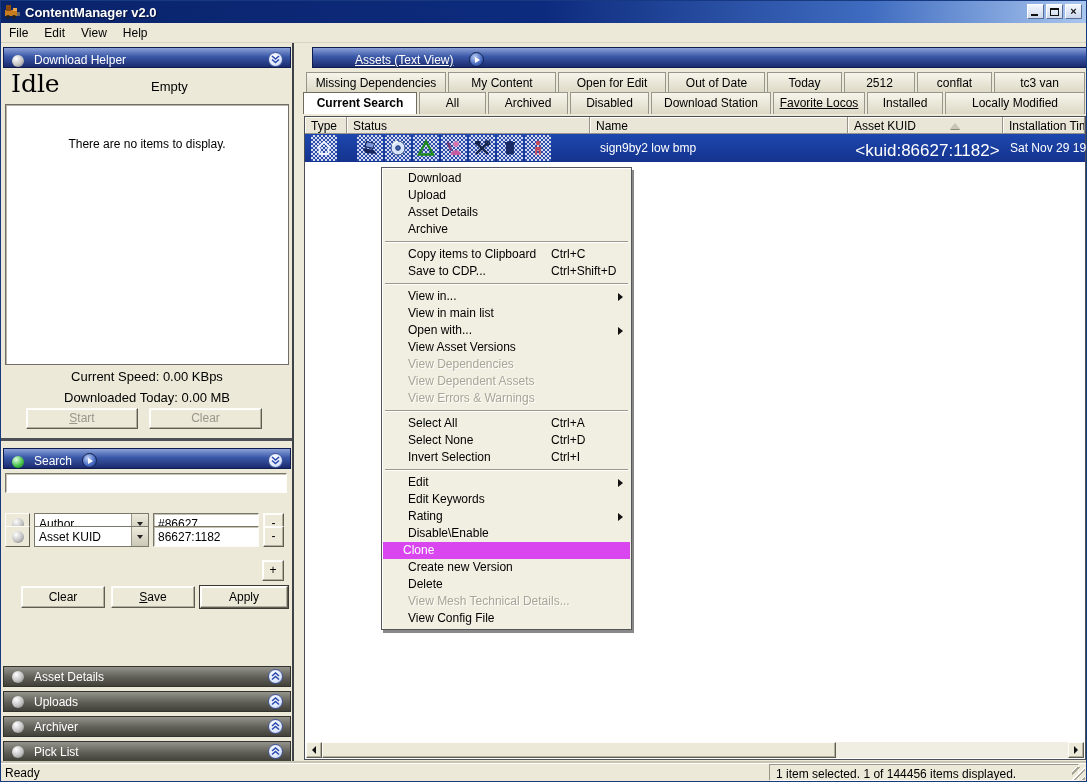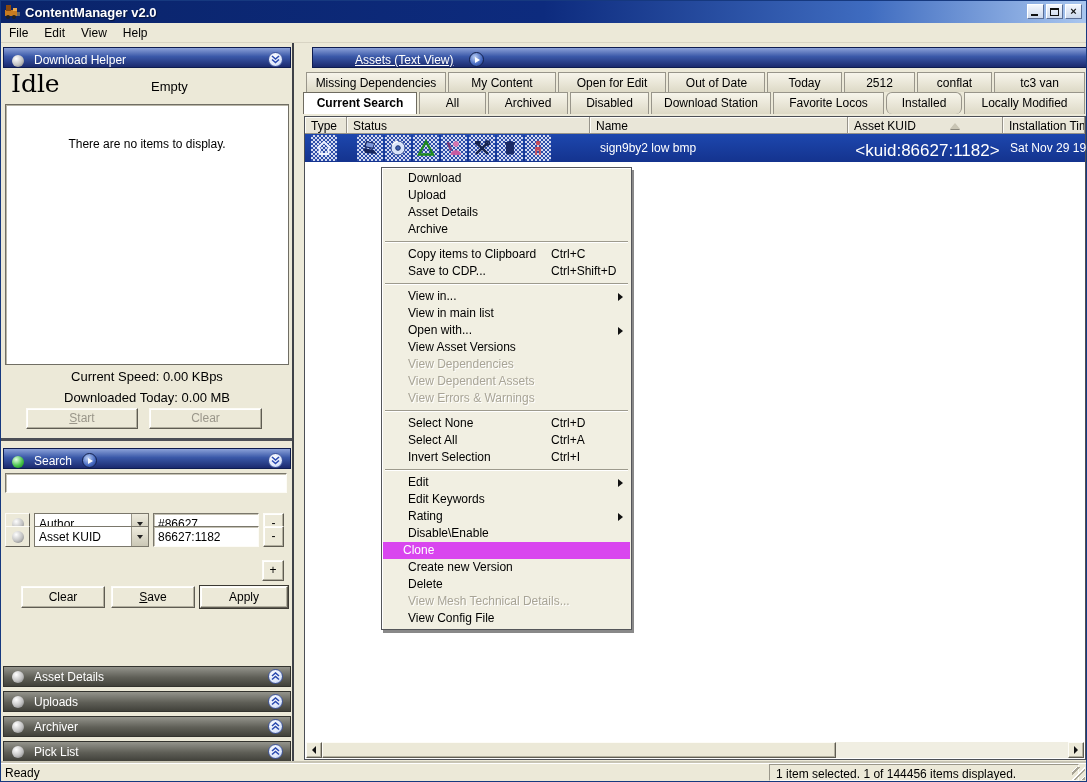--- a/index.html
+++ b/index.html
@@ -325,22 +325,22 @@
       <div class="tab" style="width: 71px;">2512</div>
       <div class="tab" style="width: 75px;">conflat</div>
       <div class="tab" style="flex: 1 1 0%;">tc3 van</div>
     </div>
   <div id="tabs-row2" class="tabsrow">
       <div class="tab active" style="width: 114px;">Current Search</div>
       <div class="tab" style="width: 67px;">All</div>
       <div class="tab" style="width: 80px;">Archived</div>
       <div class="tab" style="width: 79px;">Disabled</div>
       <div class="tab" style="width: 120px;">Download Station</div>
-      <div class="tab" style="width: 111px;">Favorite Locos</div>
-      <div class="tab" style="width: 76px; border-radius: 6px;">Installed</div>
+      <div class="tab" style="width: 92px; text-decoration: underline;">Favorite Locos</div>
+      <div class="tab" style="width: 76px;">Installed</div>
       <div class="tab" style="flex: 1 1 0%; text-align: center;">Locally Modified</div>
     </div>
 
   <div id="list-frame">
     <div id="col-headers">
         <div class="col-cell" style="width: 42px;">
           <span>Type</span>
         </div>
         <div class="col-cell" style="width: 243px;">
           <span>Status</span>
@@ -439,22 +439,22 @@
       <div class="menu-item"><span>Save to CDP...</span><span class="mi-shortcut">Ctrl+Shift+D</span></div>
       <div class="menu-sep"></div>
       <div class="menu-item"><span>View in...</span><span class="mi-arrow"></span></div>
       <div class="menu-item"><span>View in main list</span></div>
       <div class="menu-item"><span>Open with...</span><span class="mi-arrow"></span></div>
       <div class="menu-item"><span>View Asset Versions</span></div>
       <div class="menu-item disabled"><span>View Dependencies</span></div>
       <div class="menu-item disabled"><span>View Dependent Assets</span></div>
       <div class="menu-item disabled"><span>View Errors &amp; Warnings</span></div>
       <div class="menu-sep"></div>
+      <div class="menu-item"><span>Select All</span><span class="mi-shortcut">Ctrl+A</span></div>
       <div class="menu-item"><span>Select None</span><span class="mi-shortcut">Ctrl+D</span></div>
-      <div class="menu-item"><span>Select All</span><span class="mi-shortcut">Ctrl+A</span></div>
       <div class="menu-item"><span>Invert Selection</span><span class="mi-shortcut">Ctrl+I</span></div>
       <div class="menu-sep"></div>
       <div class="menu-item"><span>Edit</span><span class="mi-arrow"></span></div>
       <div class="menu-item"><span>Edit Keywords</span></div>
       <div class="menu-item"><span>Rating</span><span class="mi-arrow"></span></div>
       <div class="menu-item"><span>Disable\Enable</span></div>
       <div class="menu-item selected"><span>Clone</span></div>
       <div class="menu-item"><span>Create new Version</span></div>
       <div class="menu-item"><span>Delete</span></div>
       <div class="menu-item disabled"><span>View Mesh Technical Details...</span></div>

